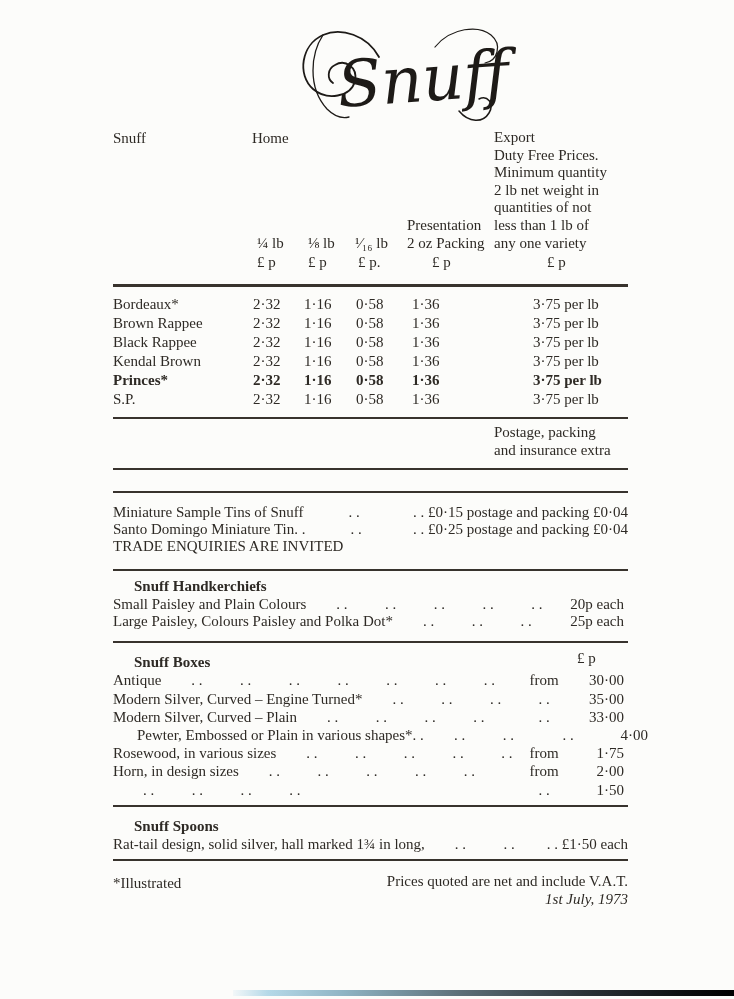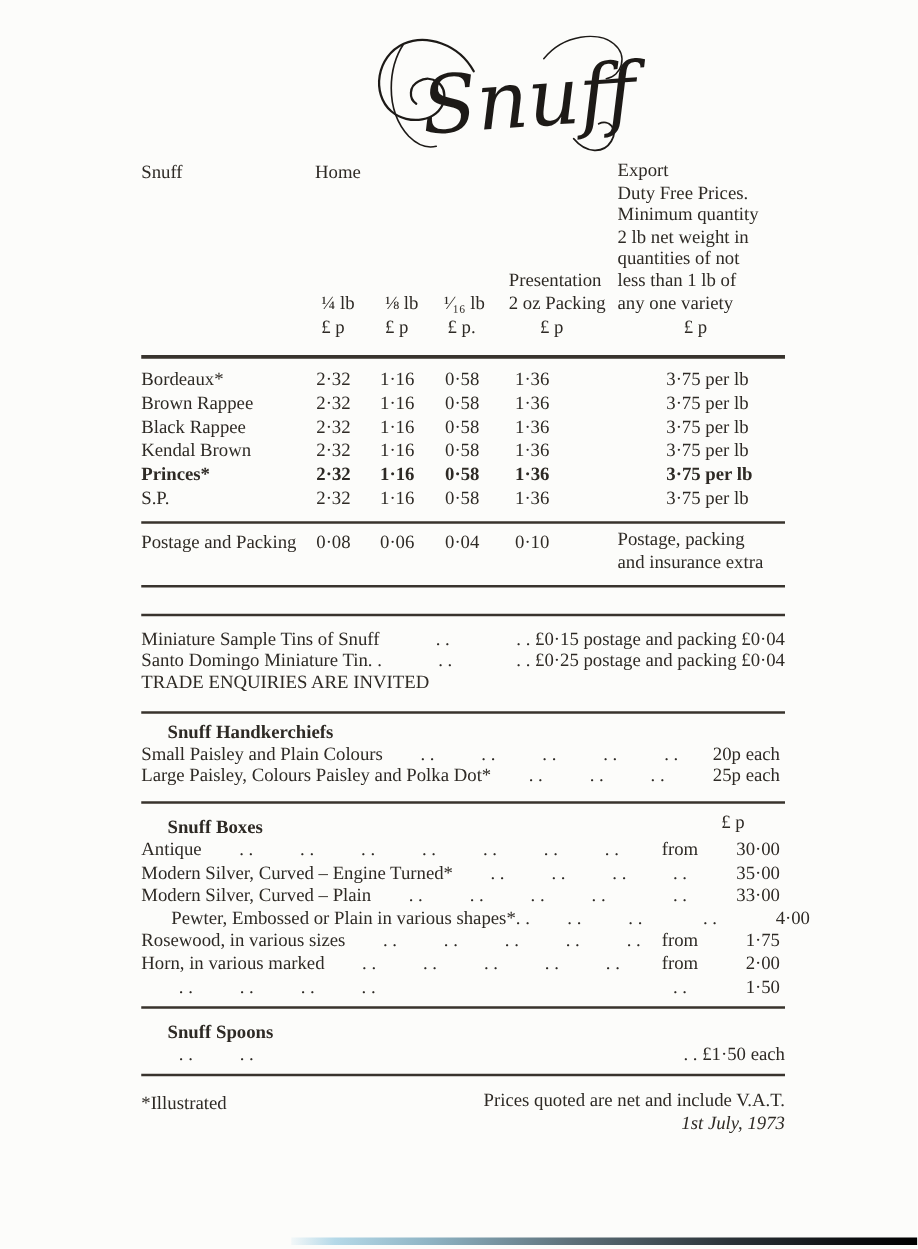--- a/index.html
+++ b/index.html
@@ -136,27 +136,20 @@
     <span class="tc-name">S.P.</span>
     <span class="tc-q">2·32</span>
     <span class="tc-e">1·16</span>
     <span class="tc-s">0·58</span>
     <span class="tc-p">1·36</span>
     <span class="tc-x">3·75 per lb</span>
   </div>
 
   <div class="rule" style="top:417px;"></div>
 
-  <div class="trow" style="top:426px;">
-    <span class="tc-name">Postage and Packing</span>
-    <span class="tc-q">0·08</span>
-    <span class="tc-e">0·06</span>
-    <span class="tc-s">0·04</span>
-    <span class="tc-p">0·10</span>
-  </div>
   <div class="abs" style="left:494px; top:424px;">Postage, packing</div>
   <div class="abs" style="left:494px; top:442px;">and insurance extra</div>
 
   <div class="rule" style="top:468px;"></div>
   <div class="rule" style="top:491px;"></div>
 
   <div class="lrow w515" style="top:504px;">
     <span class="lbl">Miniature Sample Tins of Snuff</span>
     <span class="lead">            . .</span>
     <span class="val">. . £0·15 postage and packing £0·04</span>
@@ -211,35 +204,36 @@
     <span class="from-col">. .</span>
     <span class="price-col">4·00</span>
   </div>
   <div class="lrow w511" style="top:745px;">
     <span class="lbl">Rosewood, in various sizes</span>
     <span class="lead">        . .          . .          . .          . .          . .</span>
     <span class="from-col">from</span>
     <span class="price-col">1·75</span>
   </div>
   <div class="lrow w511" style="top:763px;">
-    <span class="lbl">Horn, in various marked</span>
+    <span class="lbl">Horn, in design sizes</span>
     <span class="lead">        . .          . .          . .          . .          . .</span>
     <span class="from-col">from</span>
     <span class="price-col">2·00</span>
   </div>
   <div class="lrow w511" style="top:782px;">
     <span class="lead">        . .          . .          . .          . .</span>
     <span class="from-col">. .</span>
     <span class="price-col">1·50</span>
   </div>
 
   <div class="rule" style="top:805px;"></div>
 
   <div class="section-heading" style="top:818px;">Snuff Spoons</div>
   <div class="lrow w515" style="top:836px;">
+    <span class="lbl">Rat-tail design, solid silver, hall marked 1¾ in long,</span>
     <span class="lead">        . .          . .</span>
     <span class="val">. . £1·50 each</span>
   </div>
 
   <div class="rule" style="top:859px;"></div>
 
   <div class="abs" style="left:113px; top:875px;">*Illustrated</div>
   <div class="abs" style="right:106px; top:873px;">Prices quoted are net and include V.A.T.</div>
   <div class="abs" style="right:106px; top:891px; font-style:italic;">1st July, 1973</div>
 

